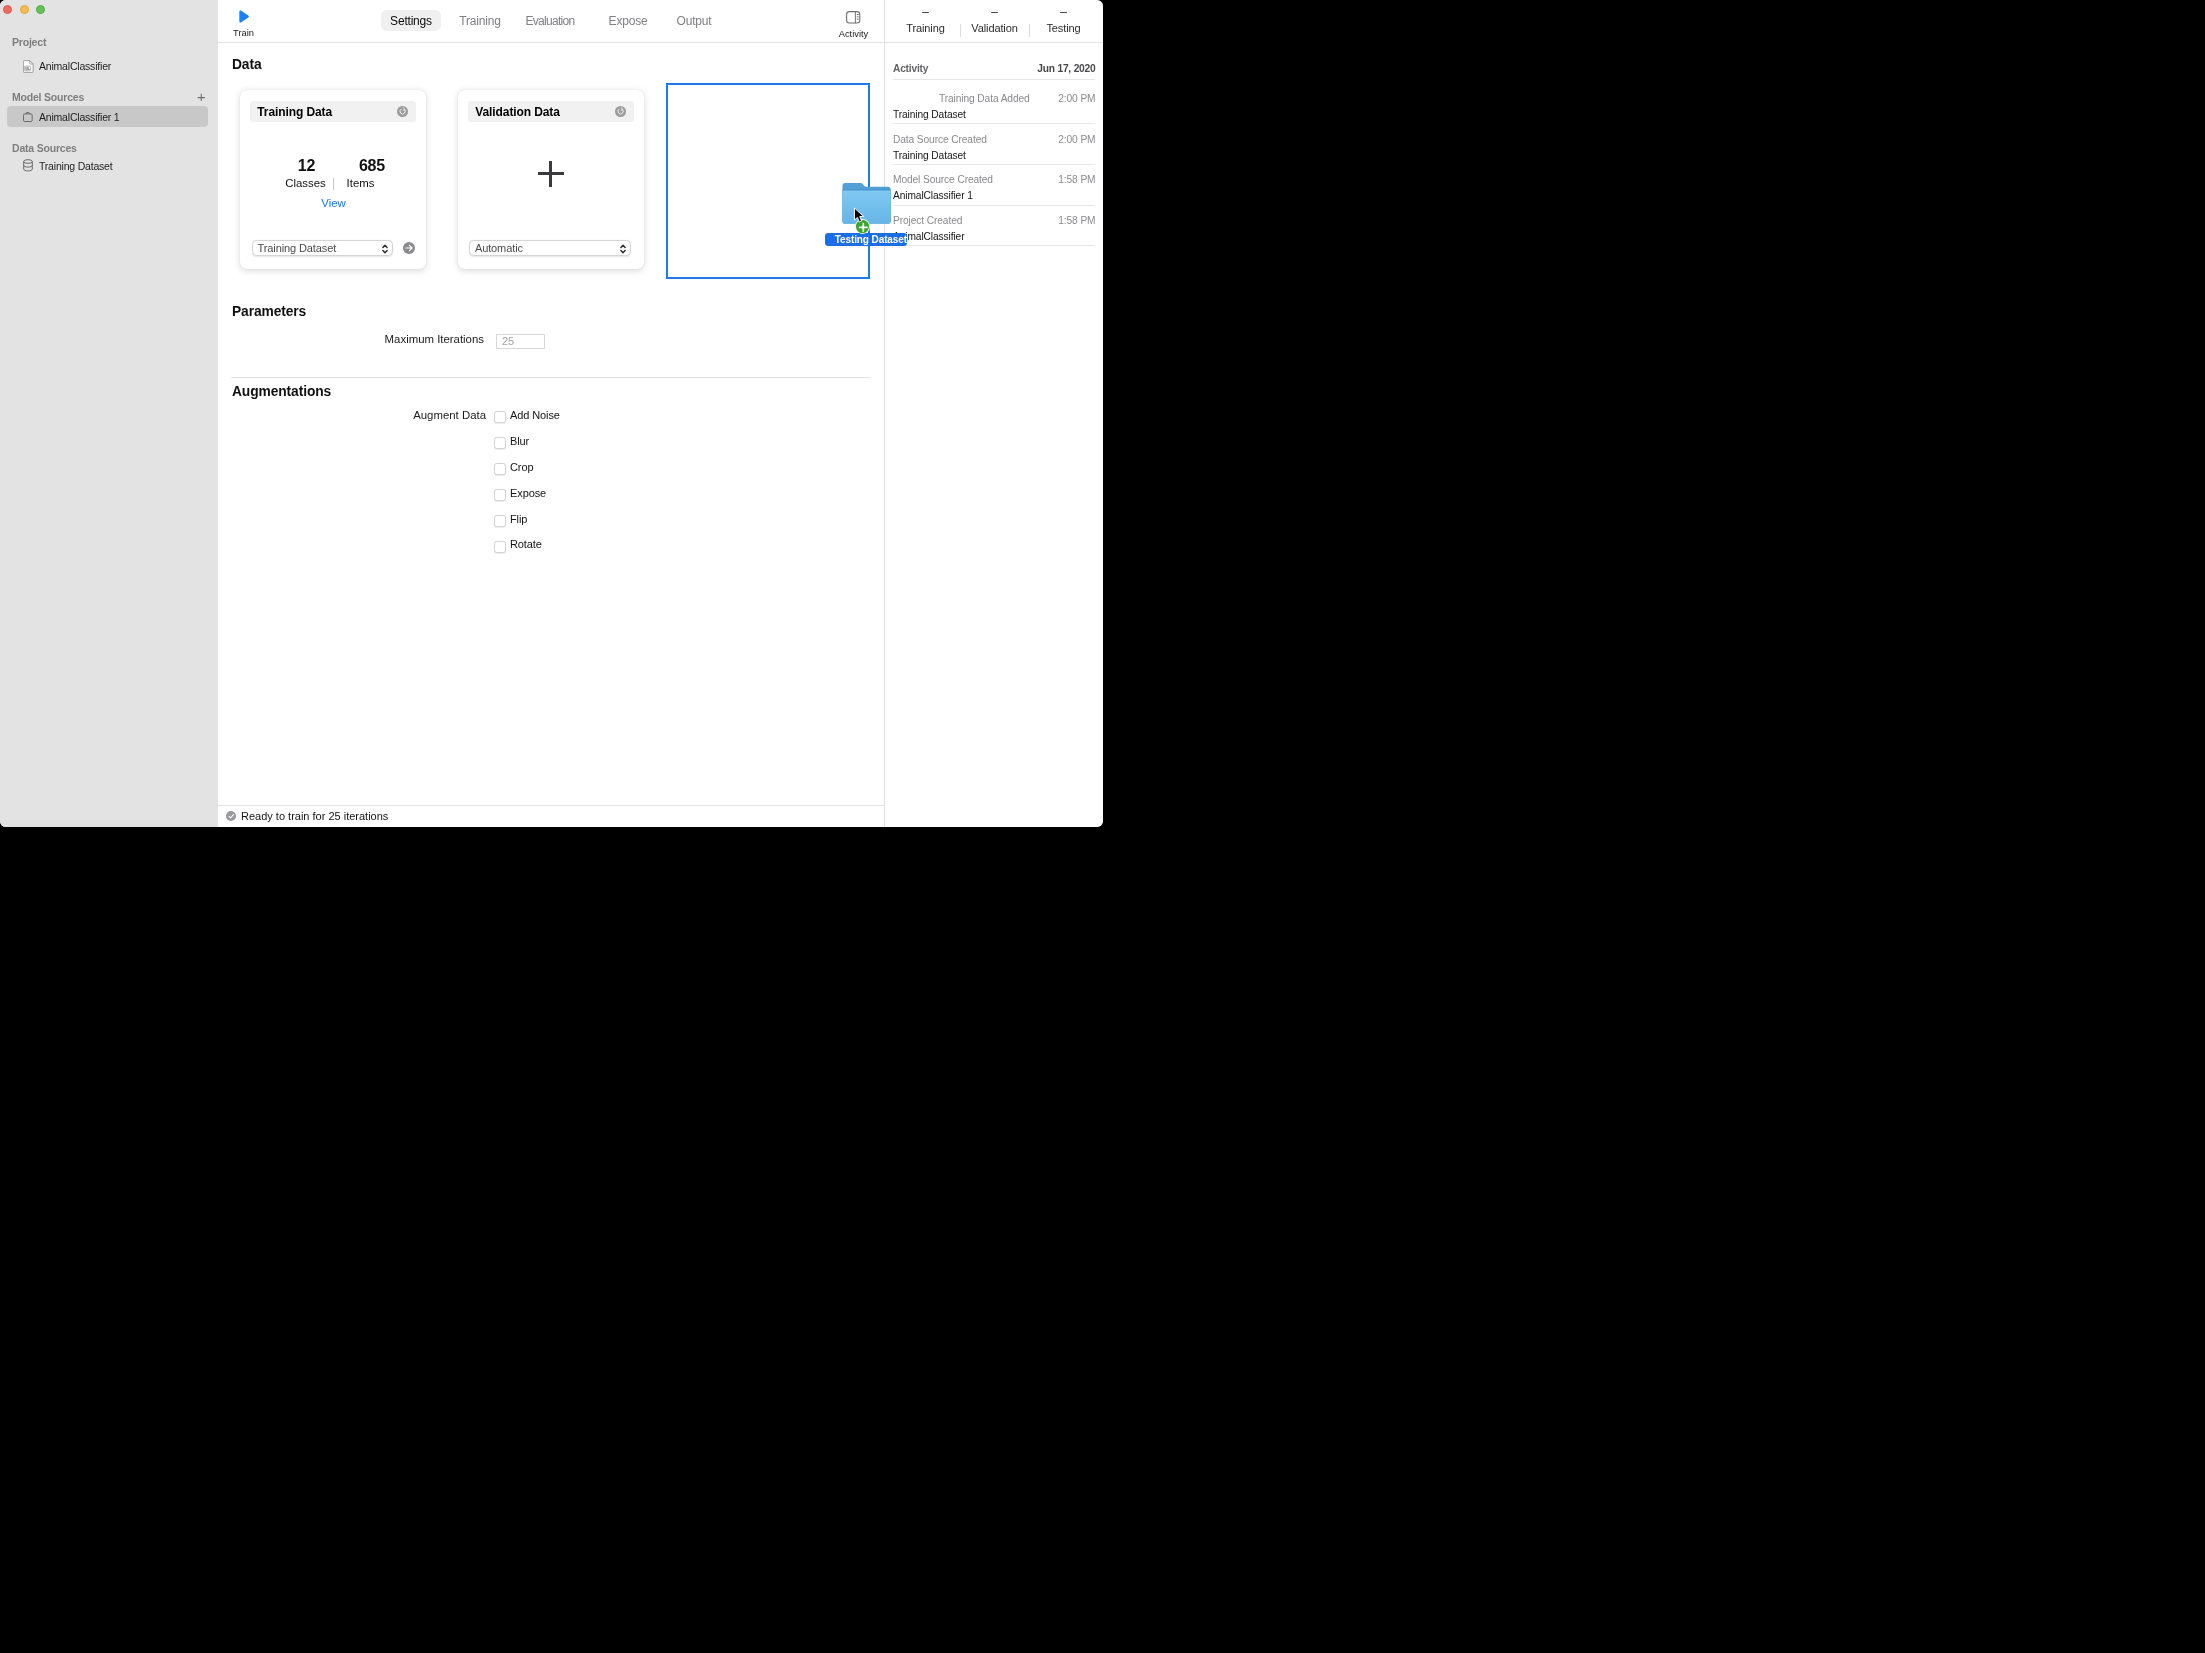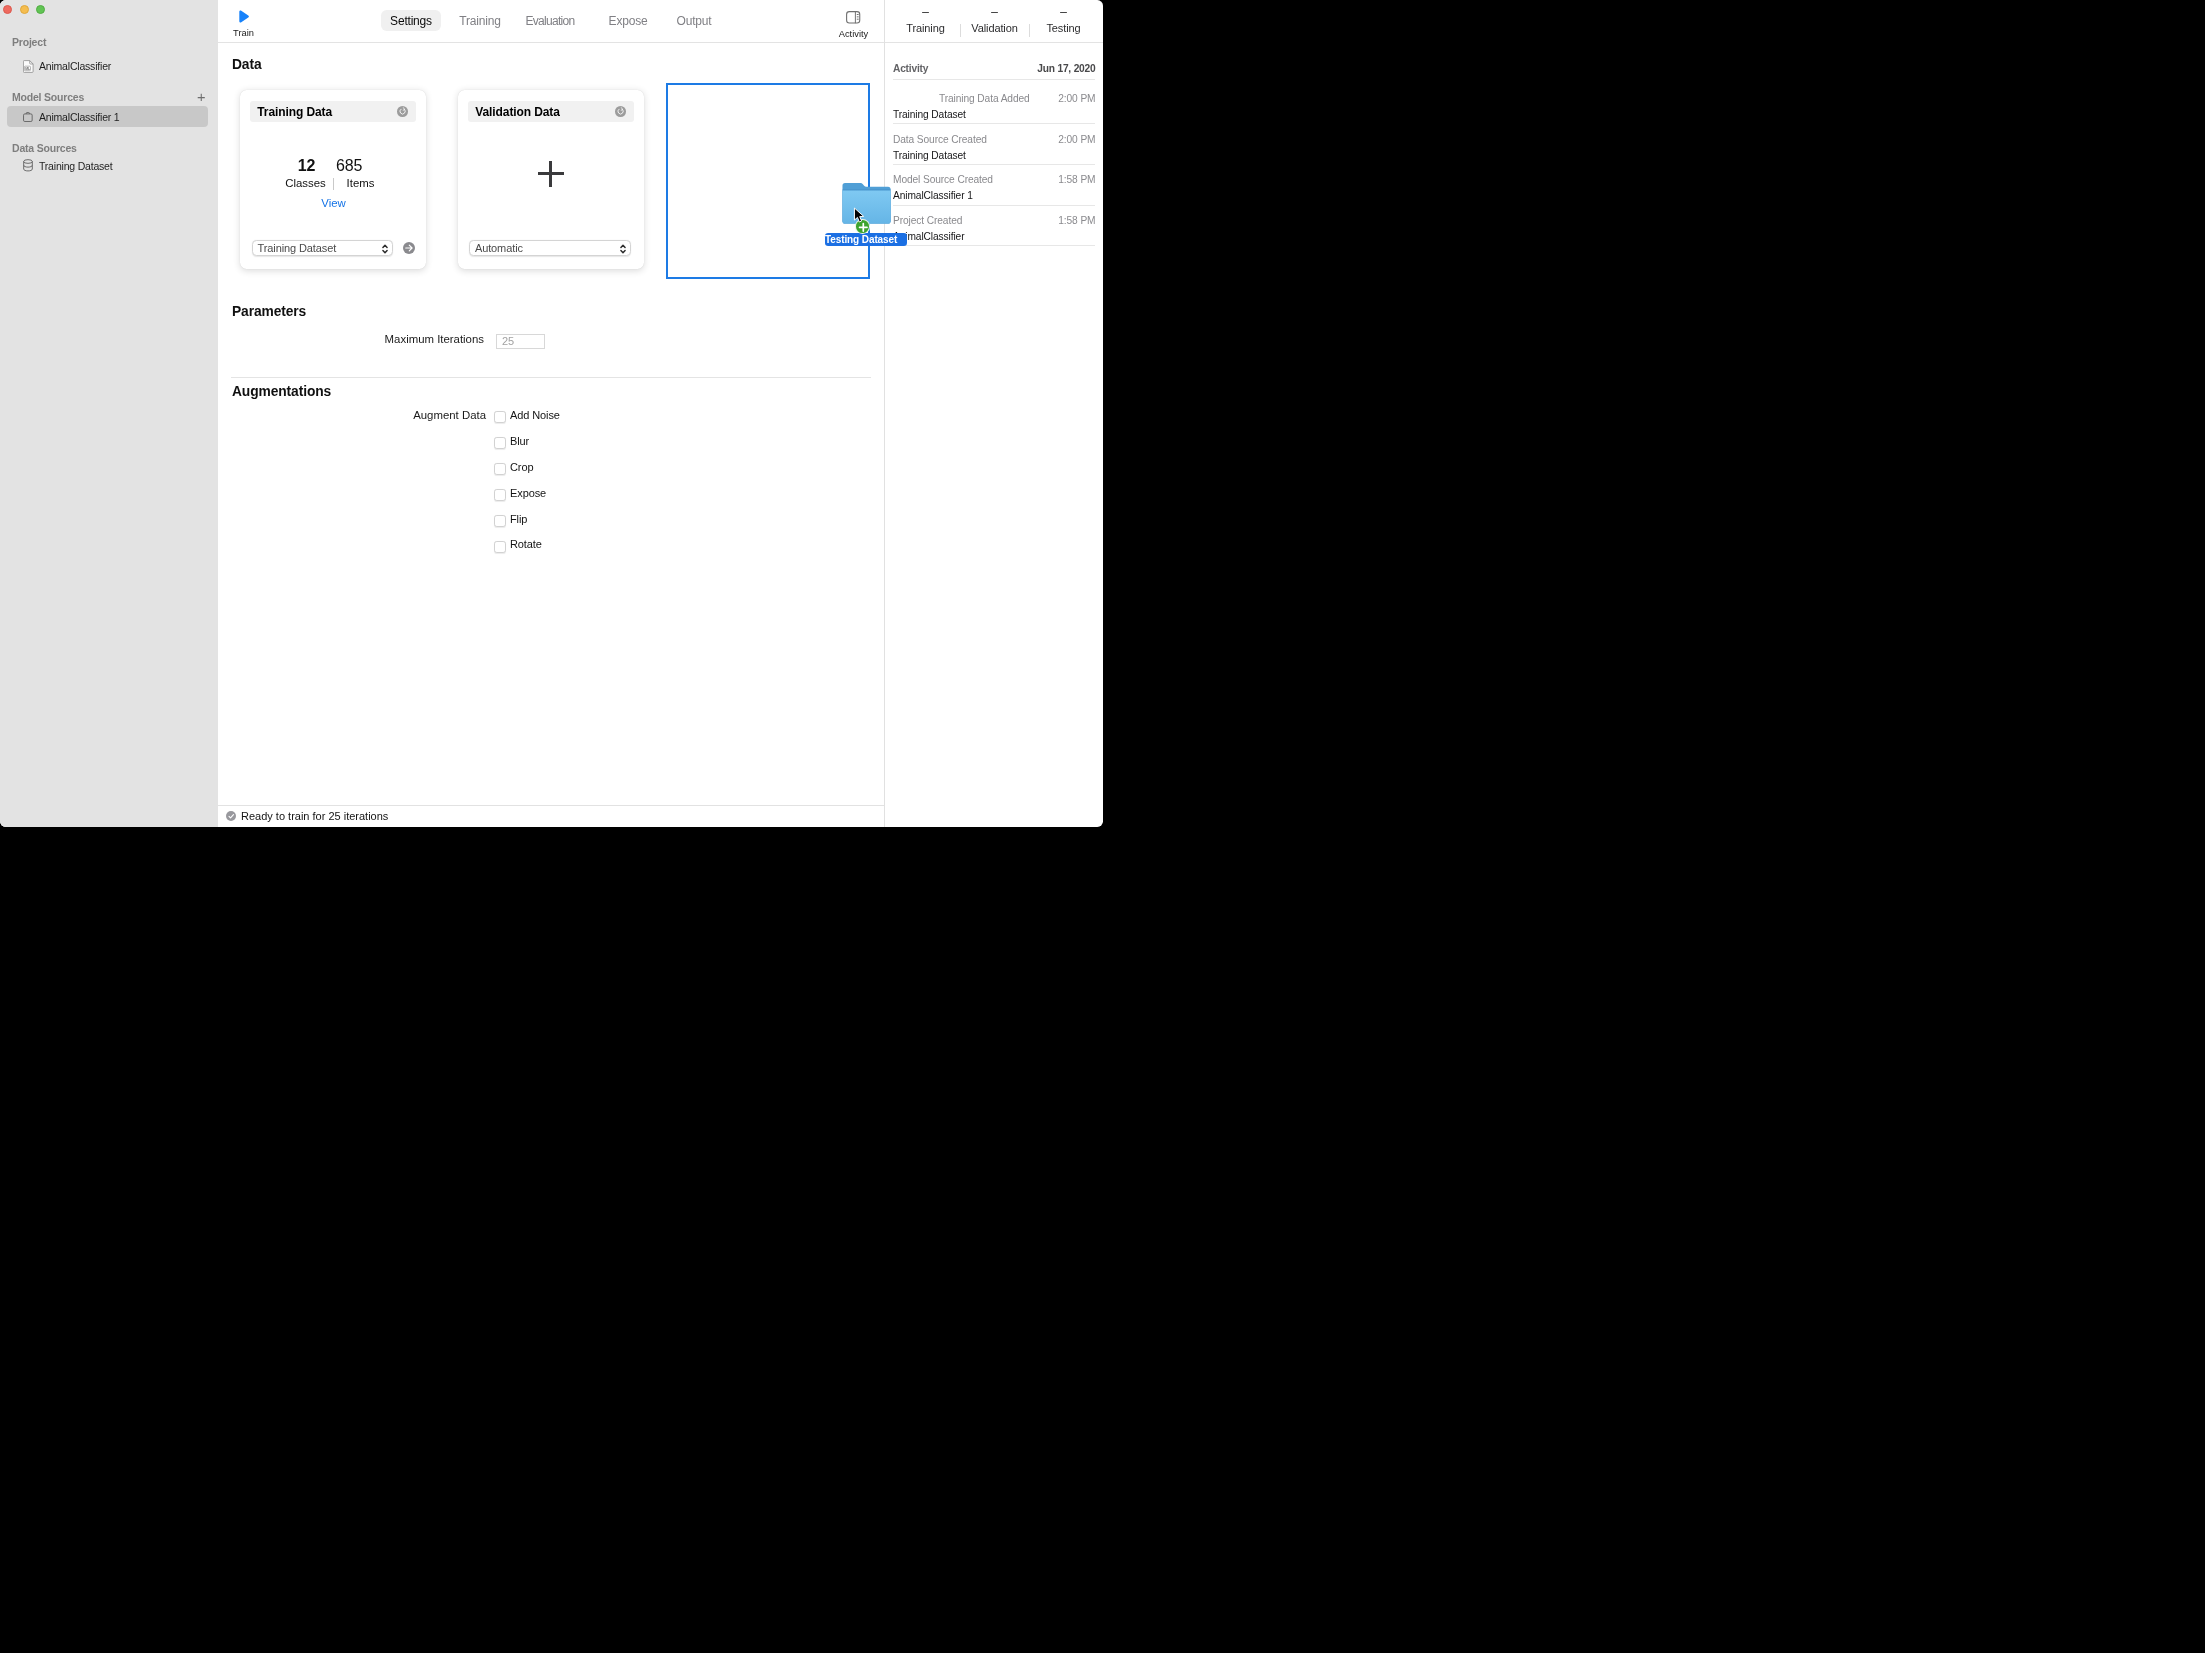--- a/index.html
+++ b/index.html
@@ -112,21 +112,21 @@
     <div class="card-h">
         <span>Training Data</span>
       <div class="refresh">
           <svg width="10.7" height="10.7" viewBox="0 0 13.2 13.2">
             <path d="M5.0 3.9 A3.25 3.25 0 1 0 8.9 4.0" fill="none" stroke="#fff" stroke-width="1.05" stroke-linecap="round"></path>
             <path d="M7.55 2.1 L9.5 3.75 L7.8 5.5" fill="none" stroke="#fff" stroke-width="1.0" stroke-linecap="round" stroke-linejoin="round"></path>
           </svg>
         </div>
     </div>
     <div class="abs" style="left:42px; top:67px; width:49px; text-align:center; font-size:16px; font-weight:bold; color:#111; letter-spacing:-0.2px;">12</div>
-    <div class="abs" style="left:96px; top:67px; width:49px; text-align:left; font-size:16px; font-weight:normal; color:#111; letter-spacing:-0.2px;">685</div>
+    <div class="abs" style="left:96px; top:67px; width:49px; text-align:right; font-size:16px; font-weight:bold; color:#111; letter-spacing:-0.2px;">685</div>
     <div class="abs" style="left:93px; top:88px; width:0.8px; height:12px; background:#c9c9c9;"></div>
     <div class="abs" style="left:41px; top:87px; width:49px; text-align:center; font-size:11.4px; color:#111;">Classes</div>
     <div class="abs" style="left:96px; top:87px; width:49px; text-align:center; font-size:11.4px; color:#111;">Items</div>
     <div class="abs" style="left:69px; top:107px; width:49px; text-align:center; font-size:11.4px; color:#1473e6;">View</div>
     <div class="dd" style="left:12px; top:150px; width:141px;">Training Dataset
       <svg class="stepper" width="8" height="12" viewBox="0 0 10 15">
           <path d="M2.4 5.6 L5 2.8 L7.6 5.6" fill="none" stroke="#2d2d2d" stroke-width="1.85" stroke-linecap="round" stroke-linejoin="round"></path>
           <path d="M2.4 9.4 L5 12.2 L7.6 9.4" fill="none" stroke="#2d2d2d" stroke-width="1.85" stroke-linecap="round" stroke-linejoin="round"></path>
         </svg>
     </div>
@@ -232,21 +232,21 @@
     <defs>
       <linearGradient id="fbody" x1="0" y1="0" x2="0" y2="1">
         <stop offset="0" stop-color="#7fc9f2"></stop>
           <stop offset="1" stop-color="#65b5e6"></stop>
       </linearGradient>
     </defs>
     <path d="M0.6 4.2 a3.2 3.2 0 0 1 3.2 -3.2 h19.4 a3.2 3.2 0 0 1 2.5 1.2 l1.9 2.3 a3.2 3.2 0 0 0 2.5 1.2 h27.2 a3.2 3.2 0 0 1 3.2 3.2 v39.4 a3.2 3.2 0 0 1 -3.2 3.2 h-53.5 a3.2 3.2 0 0 1 -3.2 -3.2 z" fill="#509fd6"></path>
     <path d="M0.6 8.8 h59.9 v39.5 a3.2 3.2 0 0 1 -3.2 3.2 h-53.5 a3.2 3.2 0 0 1 -3.2 -3.2 z" fill="#4391c8" opacity="0.65"></path>
     <path d="M0.6 10.3 h59.9 v38 a3.2 3.2 0 0 1 -3.2 3.2 h-53.5 a3.2 3.2 0 0 1 -3.2 -3.2 z" fill="url(#fbody)"></path>
   </svg>
-  <div class="abs" style="left:825px; top:233px; width:82px; height:13px; background:#1b6fe3; border-radius:3.2px; text-align:left; line-height:13.4px; font-size:10px; font-weight:bold; color:#fff; letter-spacing:-0.1px;">Testing Dataset</div>
+  <div class="abs" style="left:825px; top:233px; width:82px; height:13px; background:#1b6fe3; border-radius:3.2px; text-align:right; line-height:13.4px; font-size:10px; font-weight:bold; color:#fff; letter-spacing:-0.1px;">Testing Dataset</div>
   <div class="abs" style="left:855px; top:219px; width:14.6px; height:14.6px; border-radius:50%; background:#3da32f; border:0.6px solid rgba(255,255,255,0.9);">
     <svg width="14.6" height="14.6" viewBox="0 0 18 18">
         <path d="M4.4 9 H13.6 M9 4.4 V13.6" fill="none" stroke="#fff" stroke-width="2.1" stroke-linecap="round"></path>
       </svg>
   </div>
   <svg class="abs" style="left:853px; top:207px;" width="12" height="17" viewBox="0 0 15 21">
     <path d="M1.8 1.2 L1.8 16.2 L5.6 12.9 L7.9 18.6 L10.7 17.4 L8.4 11.9 L13.4 11.6 Z" fill="#000" stroke="#fff" stroke-width="1.2" stroke-linejoin="round"></path>
   </svg>
 
 </div>

